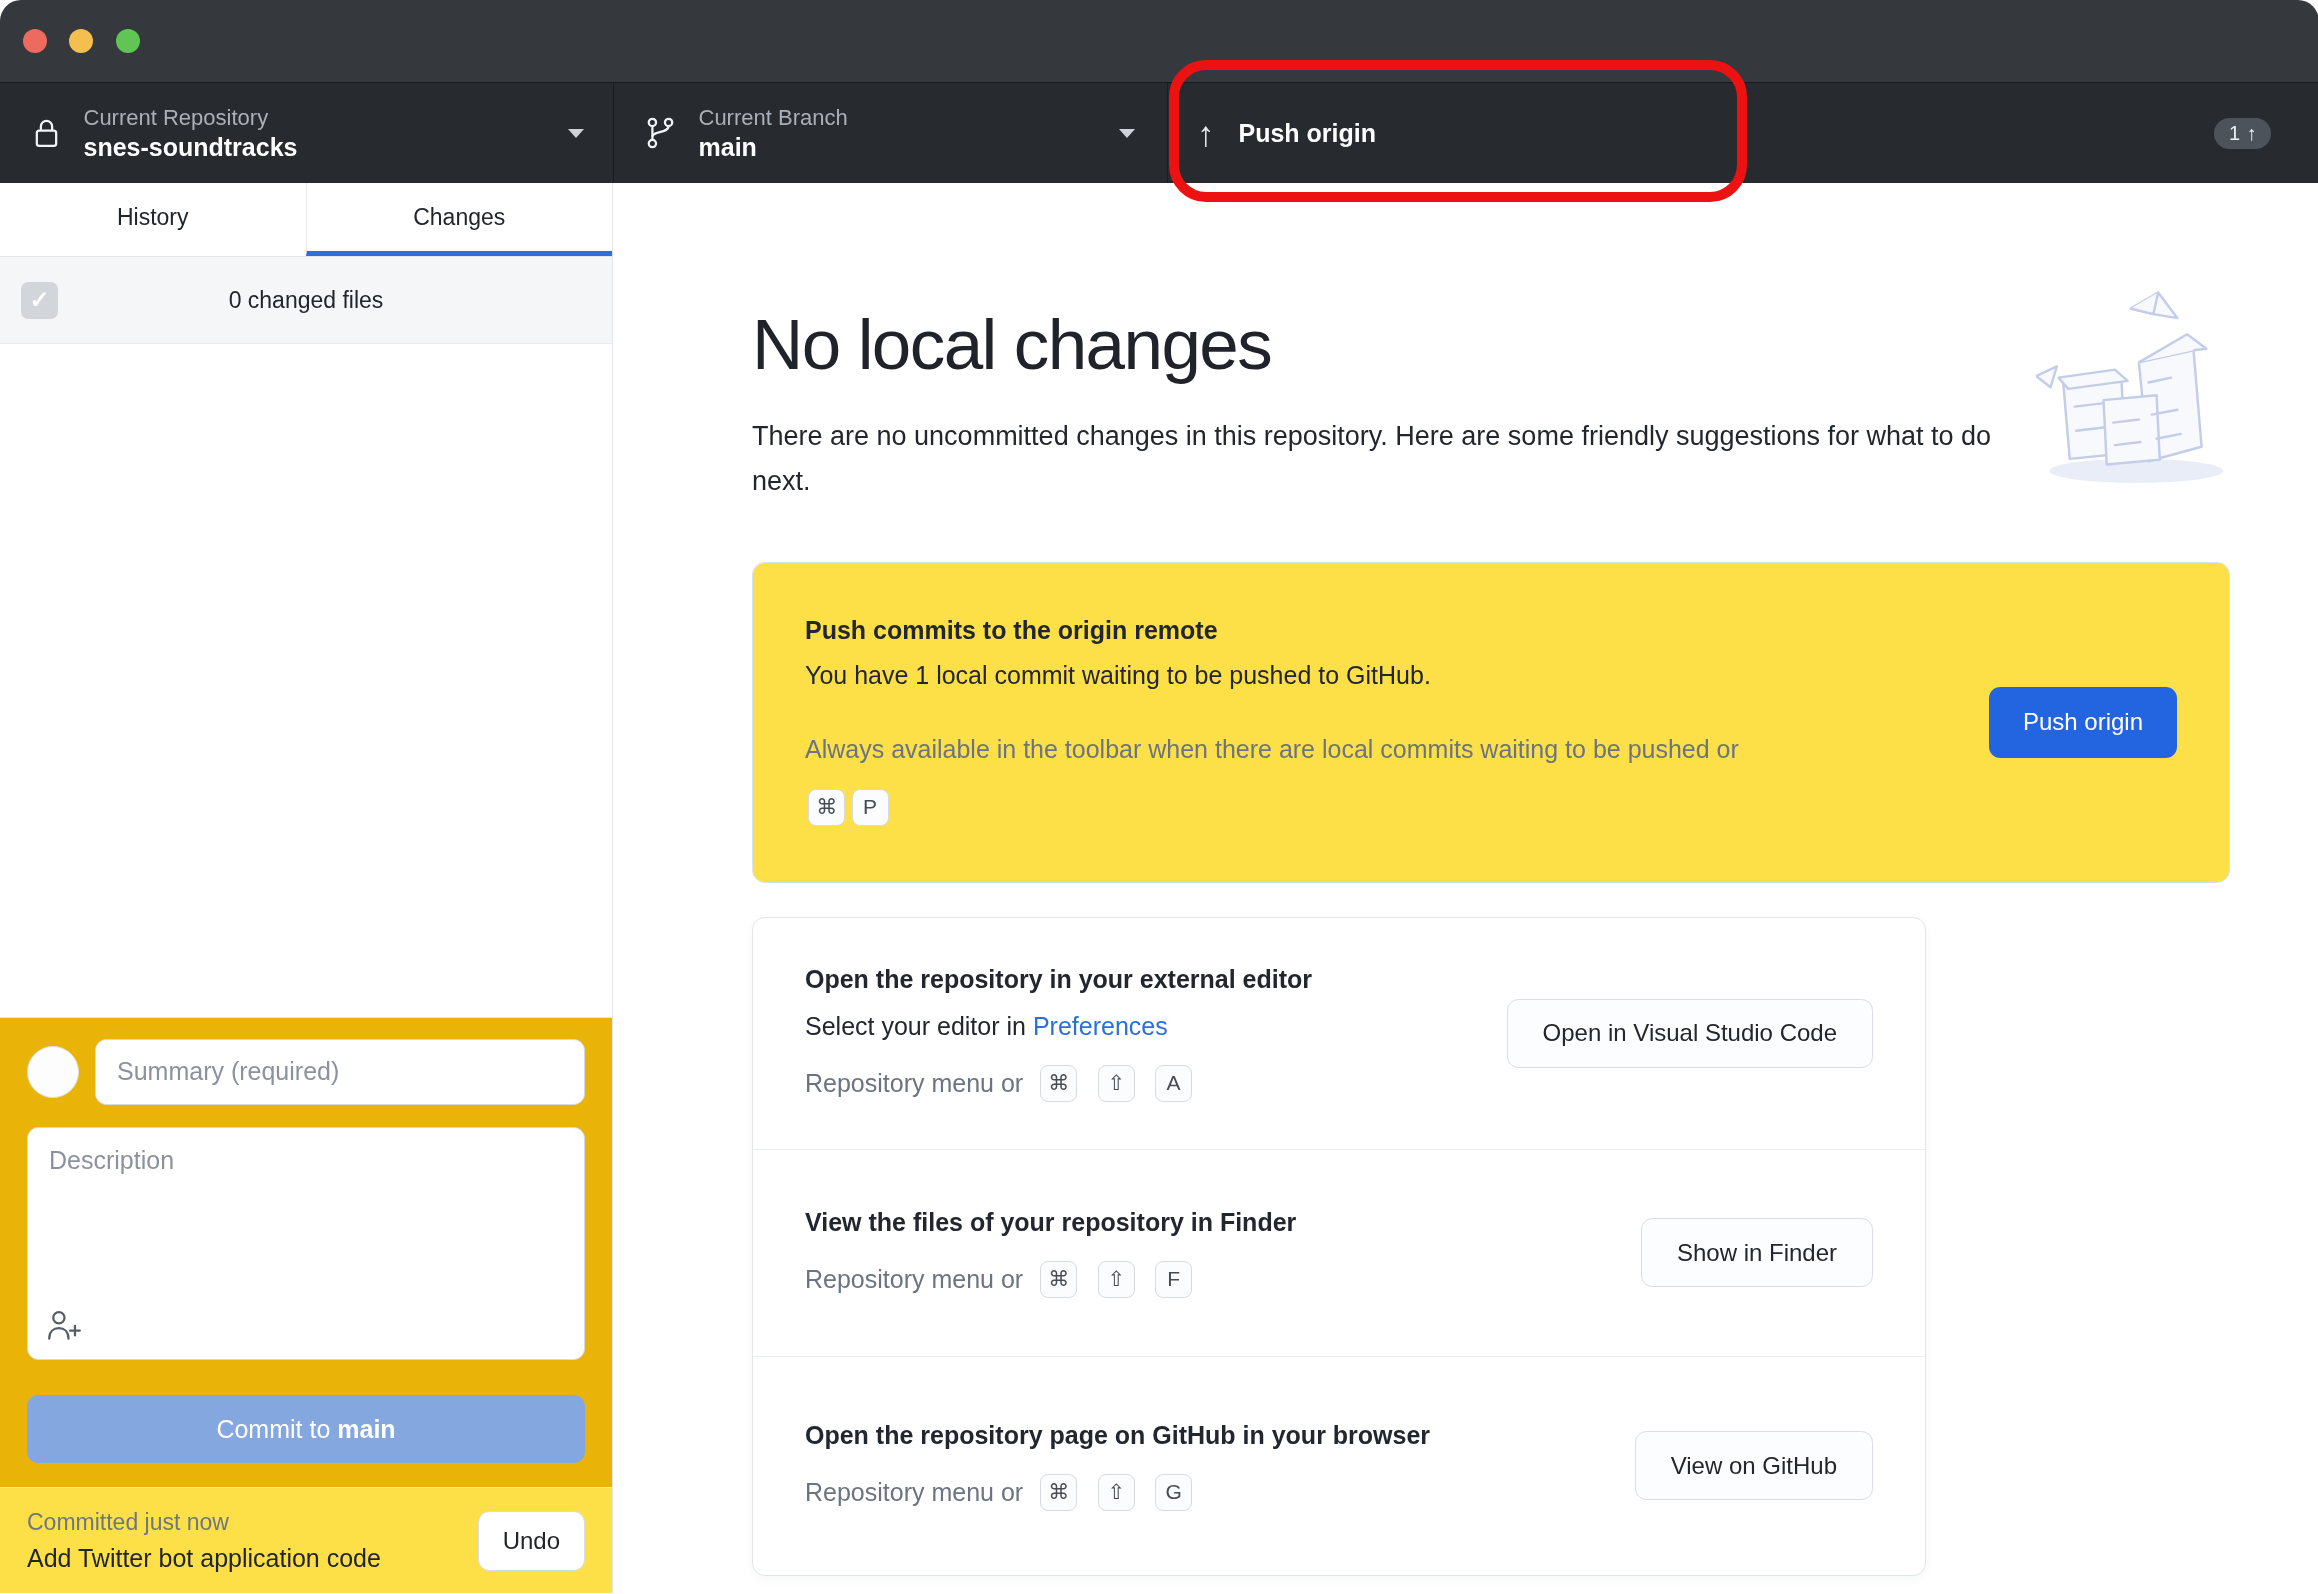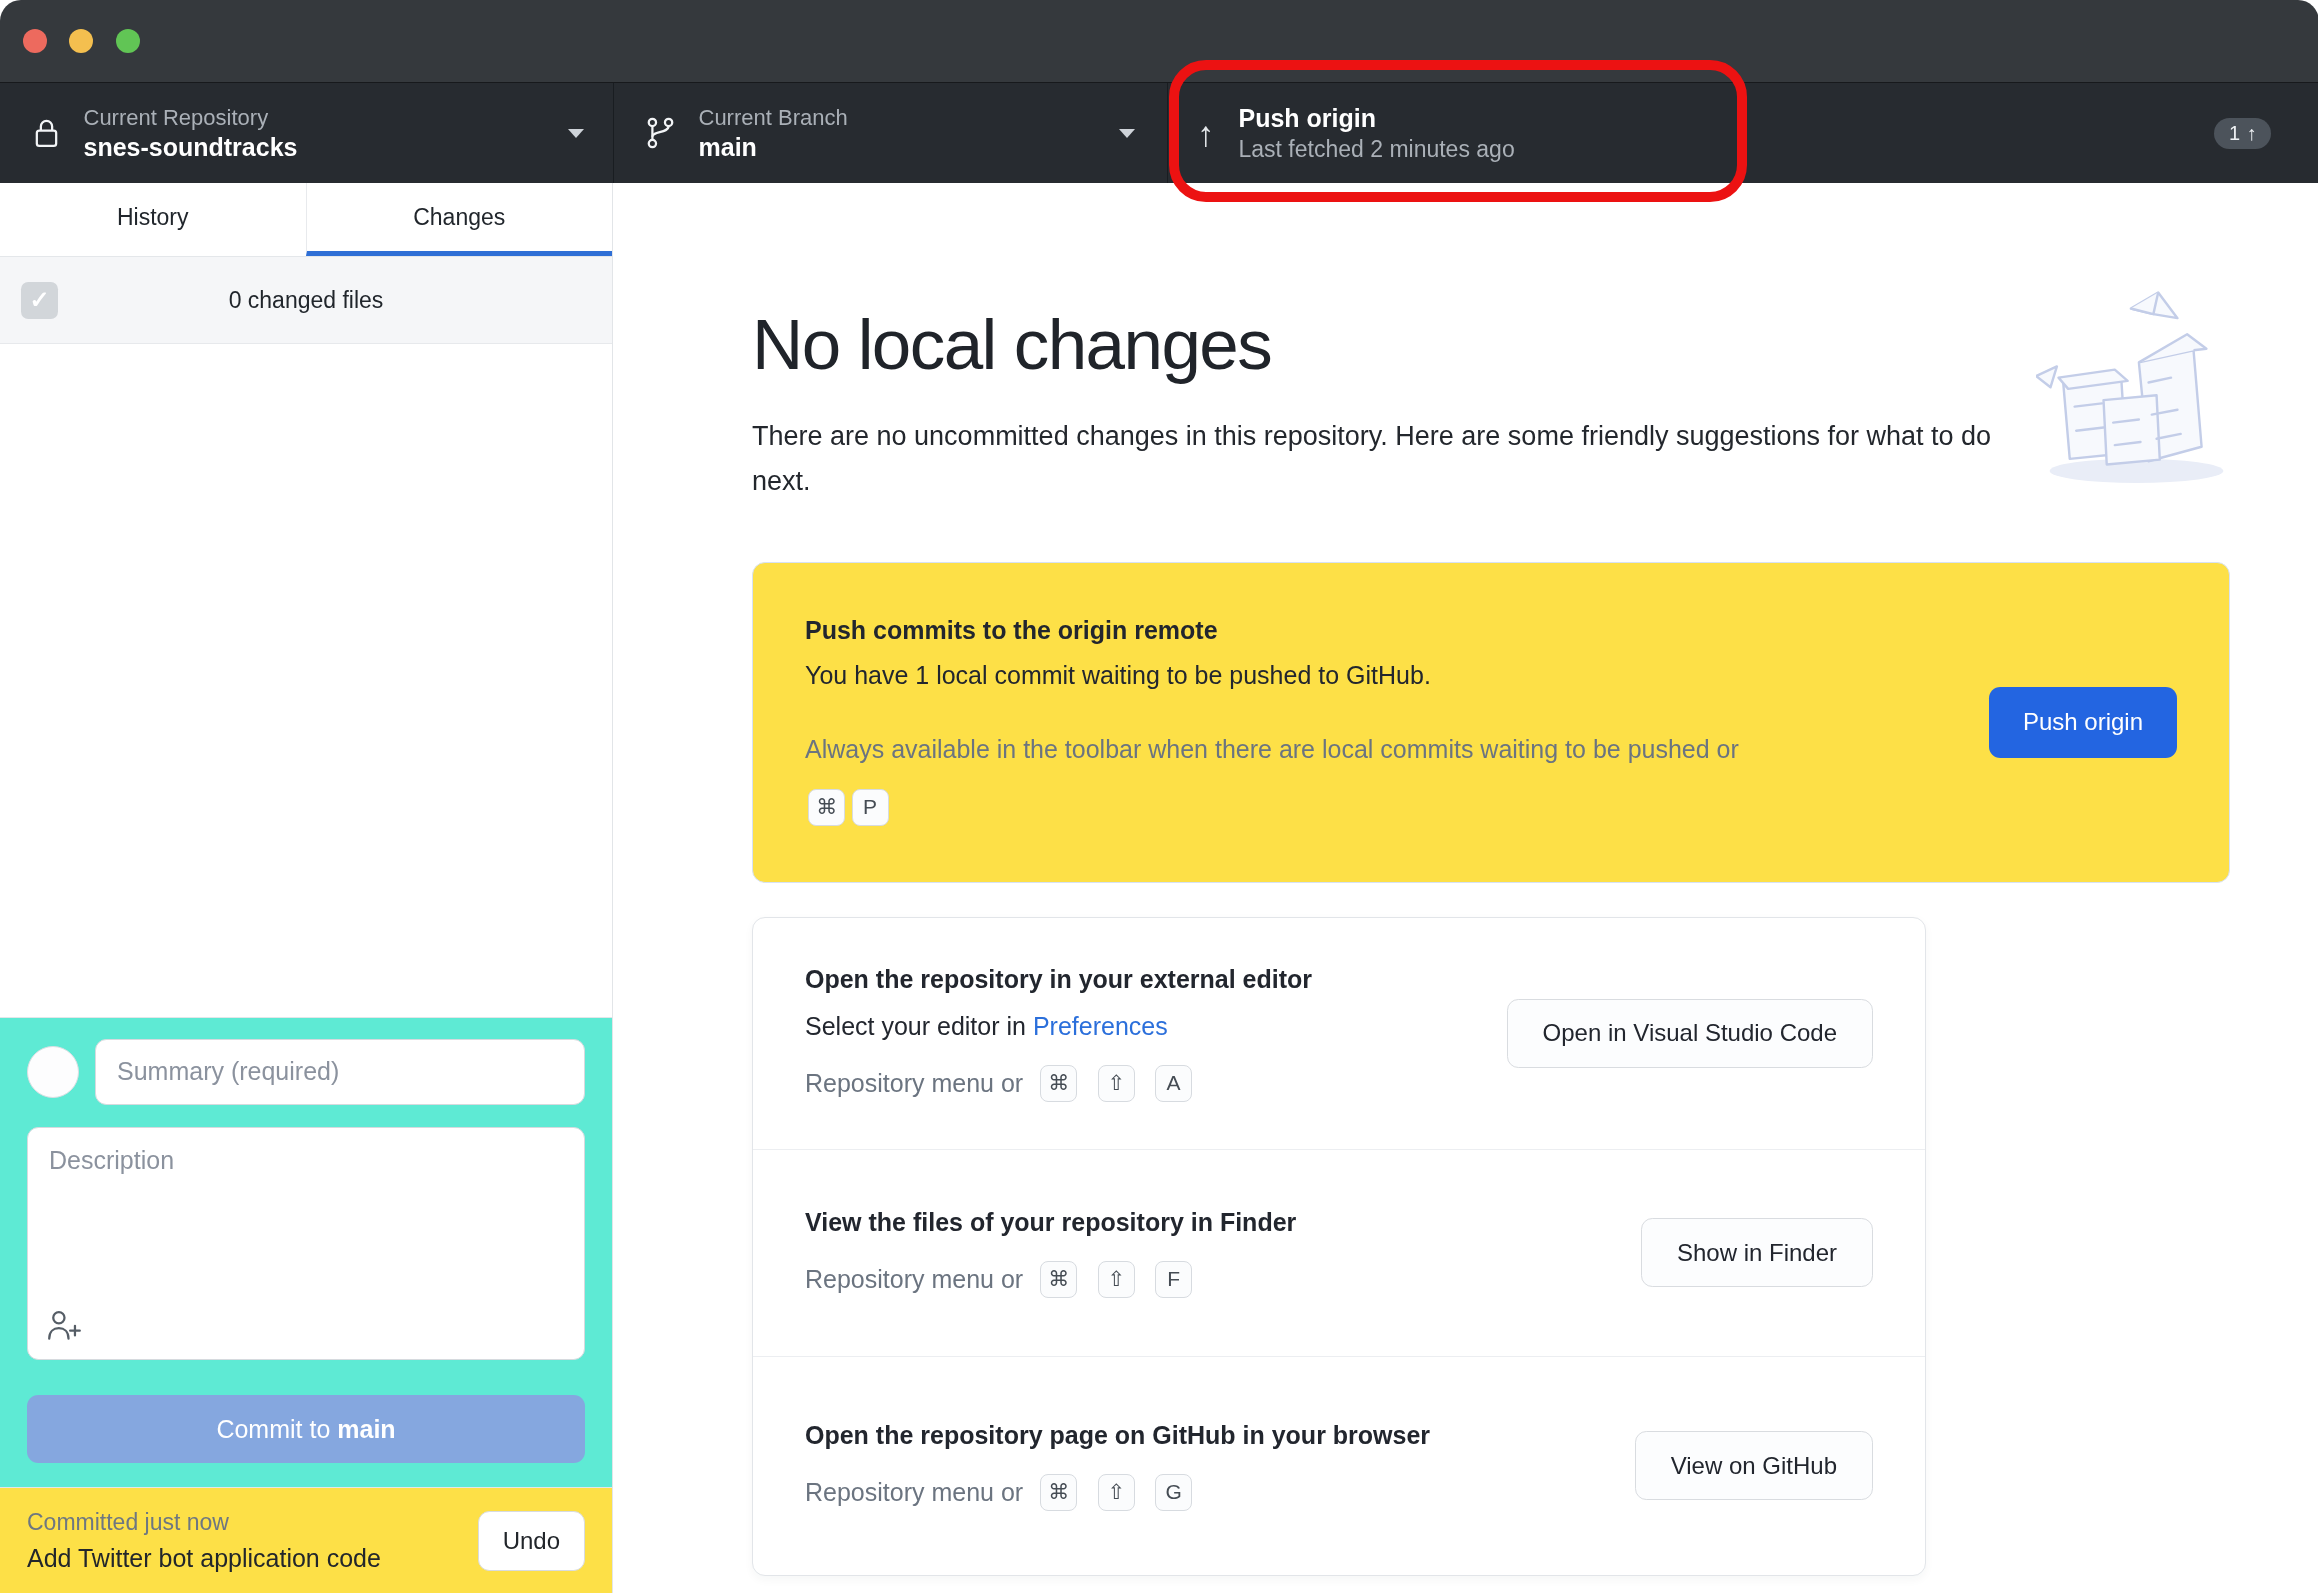--- a/index.html
+++ b/index.html
@@ -41,21 +41,21 @@
   .tab { flex:1; display:flex; align-items:center; justify-content:center; font-size:23px; color:#21262c; border-bottom:5.6px solid transparent; cursor:pointer; }
   .tab.active { border-bottom-color:#2f6fd6; }
   .tab + .tab { border-left:1.6px solid #e8eaed; }
 
   .changed-row { height:87px; background:#f5f6f8; border-bottom:1.6px solid #e7e9ec; display:flex; align-items:center; position:relative; }
   .checkbox { position:absolute; left:21px; width:37px; height:37px; border-radius:7.2px; background:#d2d6da; color:#fff; font-size:24px; font-weight:700; display:flex; align-items:center; justify-content:center; }
   .changed-label { flex:1; text-align:center; font-size:23px; color:#21262c; }
 
   .sidebar-empty { flex:1; background:#fff; }
 
-  .commit-form { background:#5eead4; border-top:1.6px solid #e3e6e9; padding:21px 27px 24px; }
+  .commit-form { background:#eab308; border-top:1.6px solid #e3e6e9; padding:21px 27px 24px; }
   .summary-row { display:flex; align-items:center; gap:16px; }
   .avatar { width:52px; height:52px; border-radius:50%; background:#fdfdfe; border:1.6px solid #dcdfe3; flex:0 0 auto; }
   .summary-input { flex:1; height:66px; border-radius:11.3px; border:1.6px solid #d6dade; background:#fff; font-size:25px; padding:0 21px; color:#2a2f36; font-family:inherit; outline:none; }
   .summary-input::placeholder { color:#8b929e; }
   .desc-box { position:relative; margin-top:22.5px; height:233px; background:#fff; border:1.6px solid #d6dade; border-radius:11.3px; }
   .desc-box textarea { width:100%; height:100%; border:none; background:transparent; resize:none; font-size:25px; padding:17.7px 21px; color:#2a2f36; font-family:inherit; outline:none; }
   .desc-box textarea::placeholder { color:#8b929e; }
   .coauthor { position:absolute; left:17.7px; bottom:14.5px; }
   .commit-btn { margin-top:35px; width:100%; height:68px; border:none; border-radius:11.3px; background:#85a7df; color:#fff; font-size:25px; font-family:inherit; cursor:pointer; }
   .commit-btn strong { font-weight:700; }
@@ -132,21 +132,20 @@
         <div class="tb-label">Current Branch</div>
         <div class="tb-value">main</div>
       </span>
       <span class="caret"></span>
     </div>
 
     <div class="tb-section push">
       <span class="push-arrow">↑</span>
       <span class="tb-text push-text">
         <div class="tb-value">Push origin</div>
-        <div class="tb-sub">Last fetched 2 minutes ago</div>
       </span>
       <span class="badge">
         <span>1</span>
         <span>↑</span>
       </span>
     </div>
   </div>
 
   <div class="annotation"></div>
 

